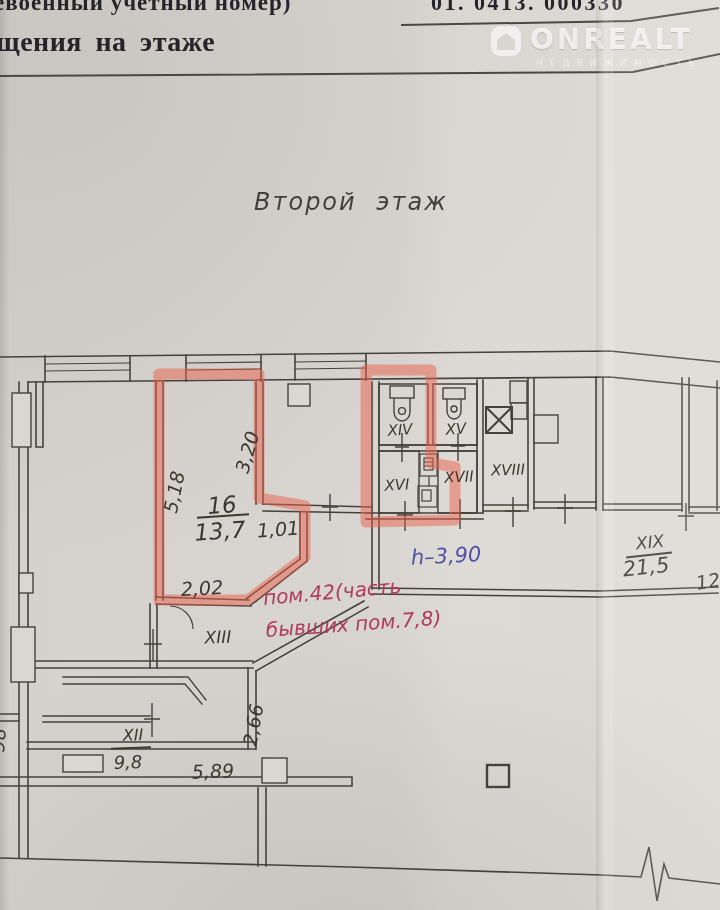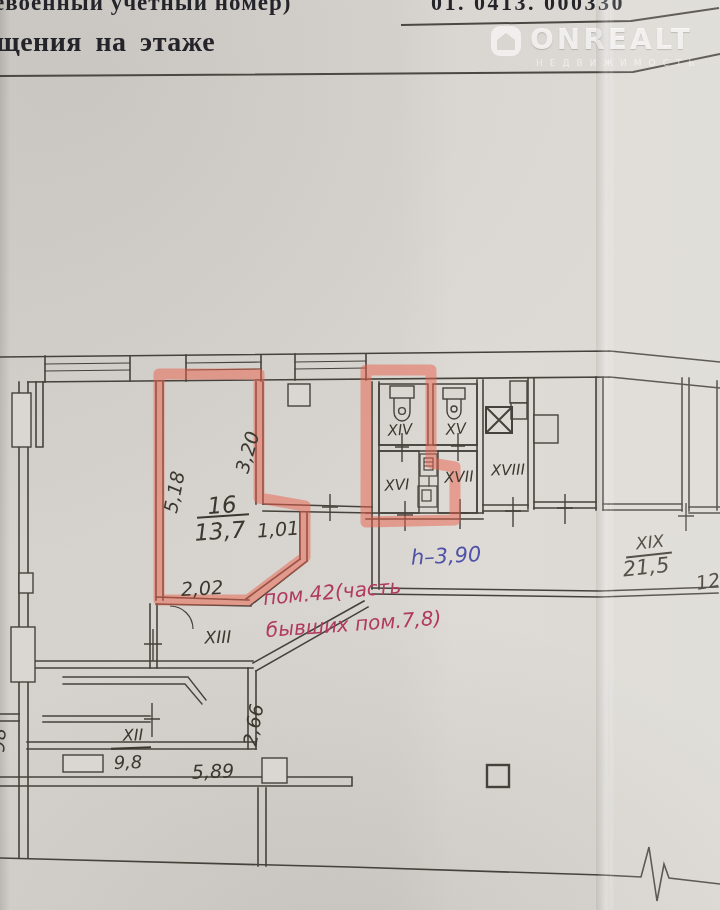--- a/index.html
+++ b/index.html
@@ -163,20 +163,21 @@
 
   <div class="logo">
     <svg width="32" height="32" viewBox="0 0 32 32">
       <rect x="1" y="1" width="30" height="30" rx="9" fill="rgba(255,255,255,0.6)"></rect>
       <path d="M16,8 L25,15 V25 H7 V15 Z" fill="#d9d6d1"></path>
     </svg>
     <div class="brand">ONREALT</div>
     <div class="sub">НЕДВИЖИМОСТЬ</div>
   </div>
 
+  <div class="lbl title" style="left:254px;top:188px;">Второй этаж</div>
 
   <div class="lbl" style="left:222px;top:505px;transform:translate(-50%,-50%) rotate(-4deg);font-size:23px;">16</div>
   <div class="bar" style="left:197px;top:515px;width:52px;transform:rotate(-4deg);"></div>
   <div class="lbl" style="left:220px;top:531px;transform:translate(-50%,-50%) rotate(-4deg);font-size:23px;">13,7</div>
 
   <div class="lbl" style="left:174px;top:492px;transform:translate(-50%,-50%) rotate(-79deg);font-size:19px;">5,18</div>
   <div class="lbl" style="left:247px;top:452px;transform:translate(-50%,-50%) rotate(-74deg);font-size:19px;">3,20</div>
   <div class="lbl" style="left:278px;top:529px;transform:translate(-50%,-50%) rotate(-4deg);font-size:19px;">1,01</div>
   <div class="lbl" style="left:202px;top:588px;transform:translate(-50%,-50%) rotate(-3deg);font-size:19px;">2,02</div>
   <div class="lbl" style="left:253px;top:725px;transform:translate(-50%,-50%) rotate(-80deg);font-size:19px;">2,66</div>

